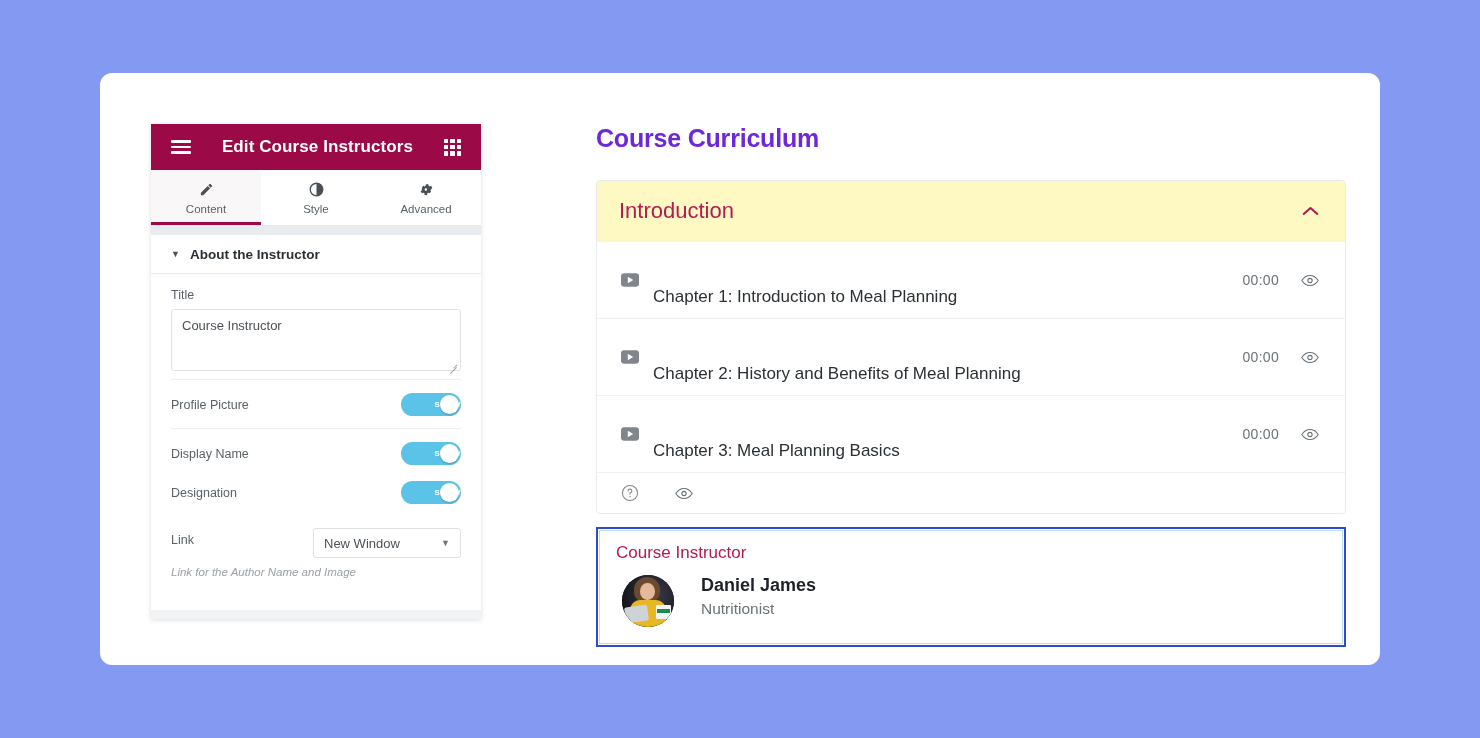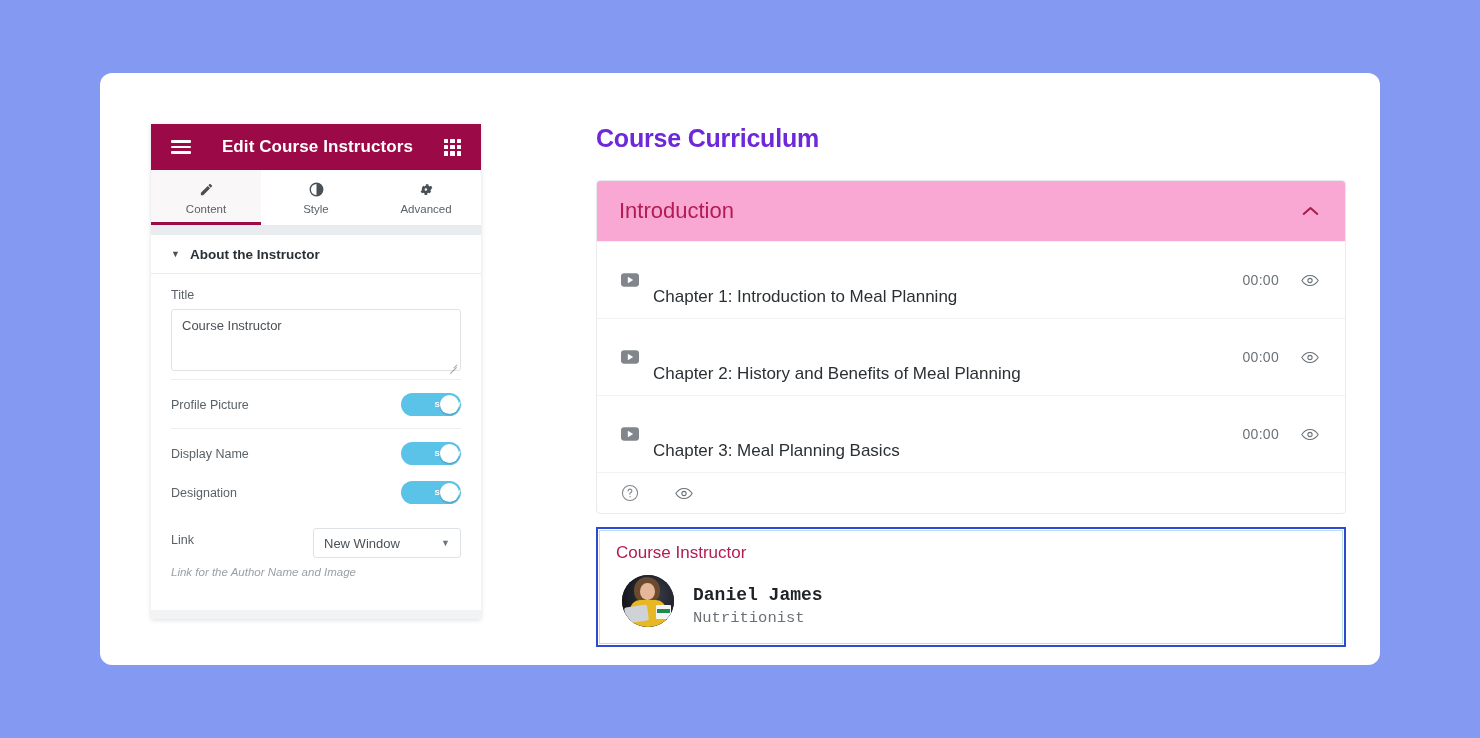--- a/index.html
+++ b/index.html
@@ -174,21 +174,21 @@
     margin: 0 0 27px 0;
   }
 
   .accordion {
     border: 1px solid #e7ebee;
     border-radius: 4px;
     overflow: hidden;
     background: #fff;
   }
   .accordion-head {
-    background: #f9a8d4;
+    background: #fef9c3;
     display: flex; align-items: center; justify-content: space-between;
     padding: 17px 26px 17px 22px;
     cursor: pointer;
   }
   .accordion-head-title { font-size: 22px; color: #b31b52; }
   .chevron-up { color: #a81b4d; font-size: 17px; font-weight: bold; }
 
   .lesson-row {
     display: flex; align-items: center;
     padding: 11px 26px 11px 22px;
@@ -208,21 +208,21 @@
     padding: 1px;
     background: #fff;
   }
   .instructor-inner {
     border: 1px solid #bcdfe8;
     padding: 12px 16px 16px 16px;
   }
   .instructor-heading {
     font-size: 17px; color: #b31b52; margin-bottom: 12px;
   }
-  .instructor-body { display: flex; align-items: flex-end; gap: 19px; padding-left: 6px; font-family: Liberation Mono, monospace; }
+  .instructor-body { display: flex; align-items: flex-start; gap: 27px; padding-left: 6px; }
   .avatar {
     width: 52px; height: 52px; border-radius: 50%;
     overflow: hidden; flex: 0 0 52px;
     background: #1b1c22;
     position: relative;
   }
   .avatar .bg-dark { position: absolute; inset: 0; background: radial-gradient(circle at 62% 38%, #3a3d4a 0%, #14151b 72%); }
   .avatar .hair { position: absolute; left: 12px; top: 2px; width: 26px; height: 26px; border-radius: 50% 50% 45% 45%; background: #6b4a2f; }
   .avatar .face { position: absolute; left: 18px; top: 8px; width: 15px; height: 17px; border-radius: 48%; background: #e6b89a; }
   .avatar .torso { position: absolute; left: 8px; top: 25px; width: 36px; height: 30px; border-radius: 10px 10px 0 0; background: #e8b824; }

